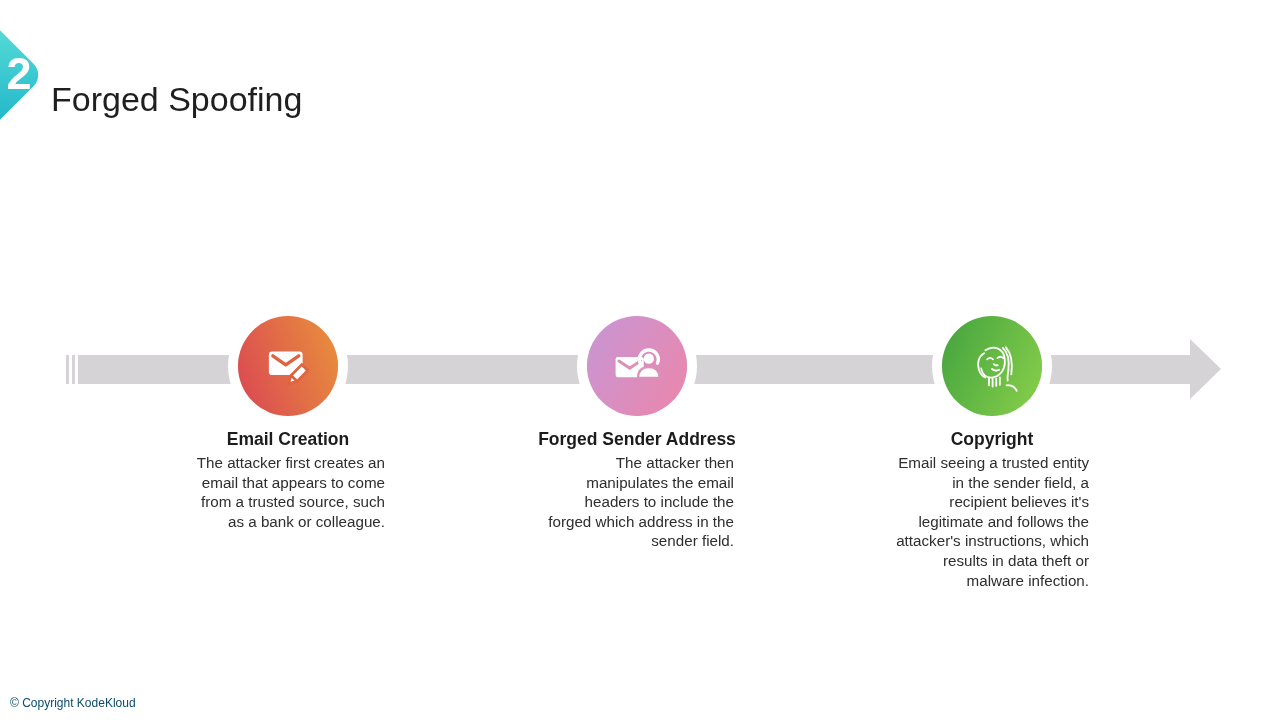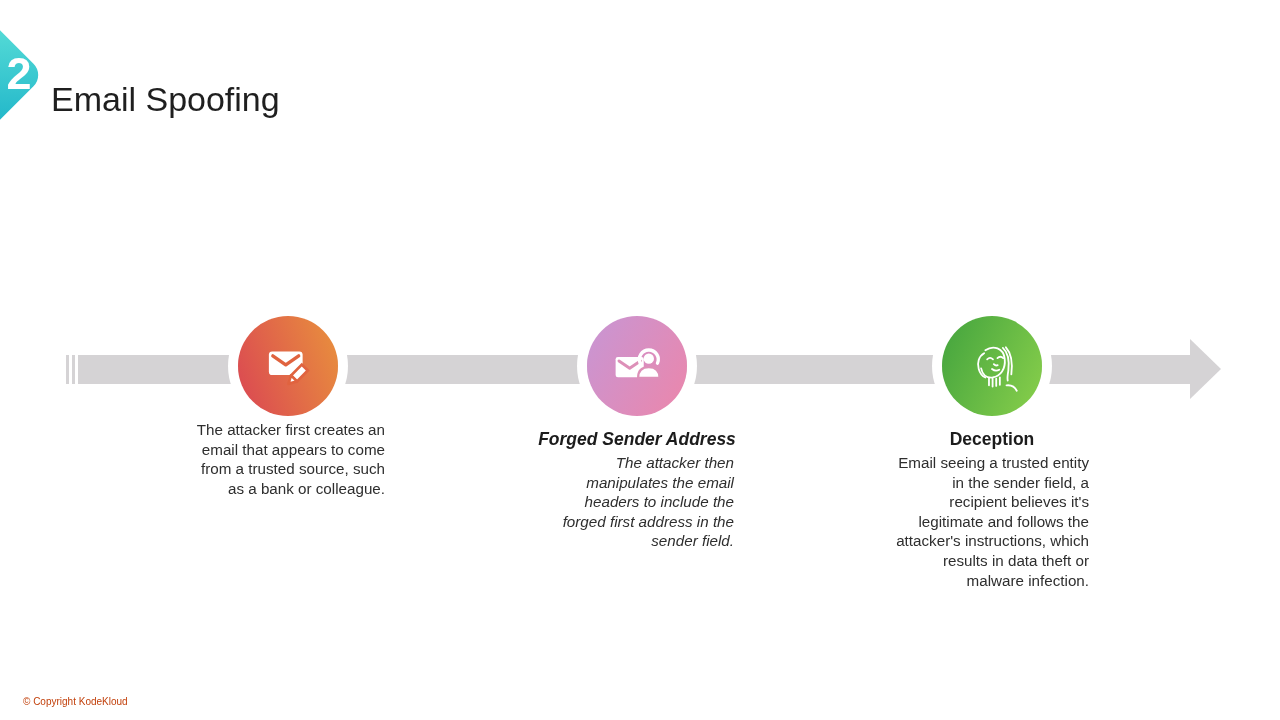--- a/index.html
+++ b/index.html
@@ -25,101 +25,102 @@
   .tick-1{left:66px;}
   .tick-2{left:72px;}
   .timeline-bar{position:absolute;left:78px;top:355px;width:1112px;height:29px;background:var(--bar,#d5d3d5);}
   .arrow-head{
     position:absolute;left:1190px;top:339px;width:0;height:0;
     border-top:30px solid transparent;border-bottom:30px solid transparent;
     border-left:31px solid var(--bar,#d5d3d5);
   }
   
   .step{position:absolute;top:316px;width:210px;text-align:center;z-index:2;}
-  .step-1{left:183px;} .step-2{left:532px;font-style:italic;} .step-3{left:887px;}
+  .step-1{left:183px;} .step-2{left:532px;} .step-3{left:887px;}
   .step-circle{
     width:100px;height:100px;border-radius:50%;margin:0 auto;
     box-shadow:0 0 0 10px #ffffff;
     display:flex;align-items:center;justify-content:center;
   }
   .step-circle svg{display:block;}
   .accent-stroke{stroke:var(--accent,#e0633f);}
   .step-title{
     margin-top:13px;font-size:17.5px;line-height:20px;font-weight:700;
     color:var(--heading,#1c1c1c);
   }
   .step-desc{
     margin:4px auto 0;width:194px;
     font-size:15.2px;line-height:19.6px;color:var(--body,#2e2e2e);text-align:right;
   }
   
   .copyright{
-    position:absolute;left:23px;top:696px;
-    font-size:10px;color:#c2410c;
+    position:absolute;left:10px;top:696px;
+    font-size:12px;color:#0c4a6e;
   }
 </style>
 </head>
 <body>
 
 <div class="slide">
 
   <div class="badge" style="background: linear-gradient(135deg, rgb(92, 224, 216), rgb(27, 178, 200));"></div>
   <div class="badge-number">2</div>
-  <h1 class="slide-title">Email Spoofing</h1>
+  <h1 class="slide-title">Forged Spoofing</h1>
 
   <div class="tick tick-1"></div>
   <div class="tick tick-2"></div>
   <div class="timeline-bar"></div>
   <div class="arrow-head"></div>
 
   <div class="step step-1">
     <div class="step-circle" style="background: linear-gradient(70deg, rgb(218, 69, 83), rgb(233, 146, 60)); --accent: #e0633f;">
       <svg width="54" height="54" viewBox="0 0 48 48">
         <rect x="7" y="11" width="30" height="21" rx="3" fill="#ffffff"></rect>
         <path class="accent-stroke" d="M10.5 15 L22 23 L33.5 15" fill="none" stroke-width="3" stroke-linecap="round" stroke-linejoin="round"></path>
         <g transform="rotate(45 32 32)">
           <rect class="accent-stroke" x="28.5" y="22.5" width="7.5" height="13.5" fill="#ffffff" stroke-width="2.4"></rect>
           <path class="accent-stroke" d="M28.5 36 L32.2 43 L36 36 Z" fill="#ffffff" stroke-width="2.4" stroke-linejoin="round"></path>
         </g>
       </svg>
     </div>
+    <div class="step-title">Email Creation</div>
     <div class="step-desc">The attacker first creates an email that appears to come from a trusted source, such as a bank or colleague.</div>
   </div>
 
   <div class="step step-2">
     <div class="step-circle" style="background: linear-gradient(120deg, rgb(199, 150, 213), rgb(236, 134, 170)); --accent: #dd90b8;">
       <svg width="54" height="54" viewBox="0 0 48 48">
         <rect x="5" y="16" width="25" height="18" rx="2" fill="#ffffff"></rect>
         <path class="accent-stroke" d="M8 19.5 L17.5 26 L27 19.5" fill="none" stroke-width="2.6" stroke-linecap="round" stroke-linejoin="round"></path>
         <path d="M26.8 21.5 A 8.4 8.4 0 1 1 42.2 21.5" fill="none" stroke="#ffffff" stroke-width="3" stroke-linecap="round"></path>
         <circle cx="34.5" cy="17.5" r="4.6" fill="#ffffff"></circle>
         <path class="accent-stroke" d="M25 34.5 q0 -9.5 9.5 -9.5 q9.5 0 9.5 9.5 Z" fill="#ffffff" stroke-width="2"></path>
       </svg>
     </div>
     <div class="step-title">Forged Sender Address</div>
-    <div class="step-desc">The attacker then manipulates the email headers to include the forged first address in the sender field.</div>
+    <div class="step-desc">The attacker then manipulates the email headers to include the forged which address in the sender field.</div>
   </div>
 
   <div class="step step-3">
     <div class="step-circle" style="background: linear-gradient(115deg, rgb(66, 163, 62), rgb(138, 208, 75)); --accent: #6abf44;">
       <svg width="58" height="58" viewBox="0 0 48 48" fill="none" stroke="#ffffff" stroke-width="1.5" stroke-linecap="round">
         <path d="M18.5 11 C 25 6.5, 33.5 9, 34.5 18 C 35.5 26.5, 31 32.5, 24.5 33.5 C 19.5 34, 16 31, 15 26"></path>
         <path d="M33 9 C 37.5 13, 38.5 20, 37.5 28 C 37 31, 36.5 33.5, 37 36"></path>
         <path d="M35.5 8.5 C 40.5 14, 41 23, 40 31"></path>
         <path d="M20 18.5 q2.4 -2.4 4.8 0"></path>
         <path d="M28.5 17.5 q2.4 -2.4 4.8 0"></path>
         <path d="M25.5 22.5 q1.5 1.6 3.2 0.8"></path>
         <path d="M24 26.5 q3 2.4 6 0.6"></path>
         <path d="M17.5 13.5 C 13 16, 11.5 21.5, 13 26.5 C 14 30, 16 32.5, 18.5 33.5"></path>
         <path d="M21.5 34 v6"></path>
         <path d="M24.5 34.5 v6.5"></path>
         <path d="M27.5 34.5 v6"></path>
         <path d="M30.5 33.5 v6"></path>
         <path d="M36 40 C 40 39.5, 43 41.5, 44.5 44.5"></path>
       </svg>
     </div>
-    <div class="step-title">Deception</div>
+    <div class="step-title">Copyright</div>
     <div class="step-desc">Email seeing a trusted entity in the sender field, a recipient believes it's legitimate and follows the attacker's instructions, which results in data theft or malware infection.</div>
   </div>
 
   <div class="copyright">© Copyright KodeKloud</div>
 
 </div>
 
 </body></html>

